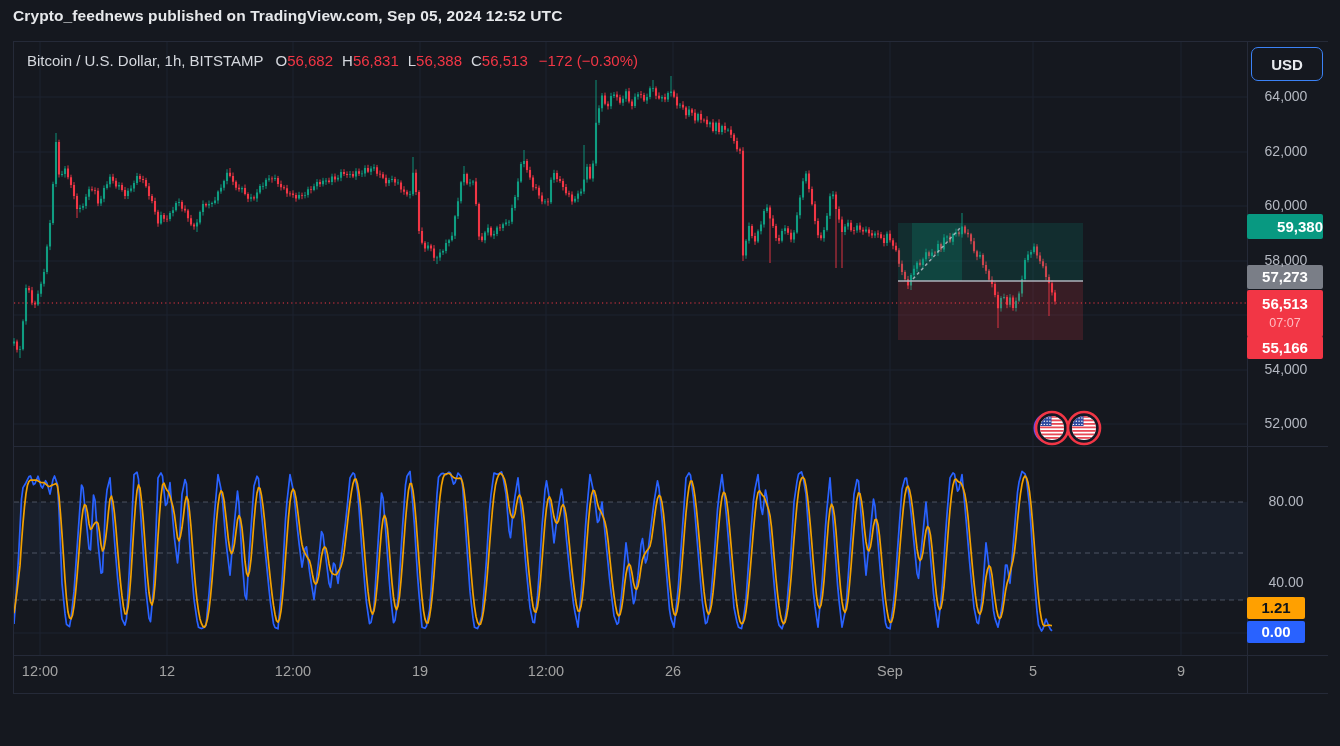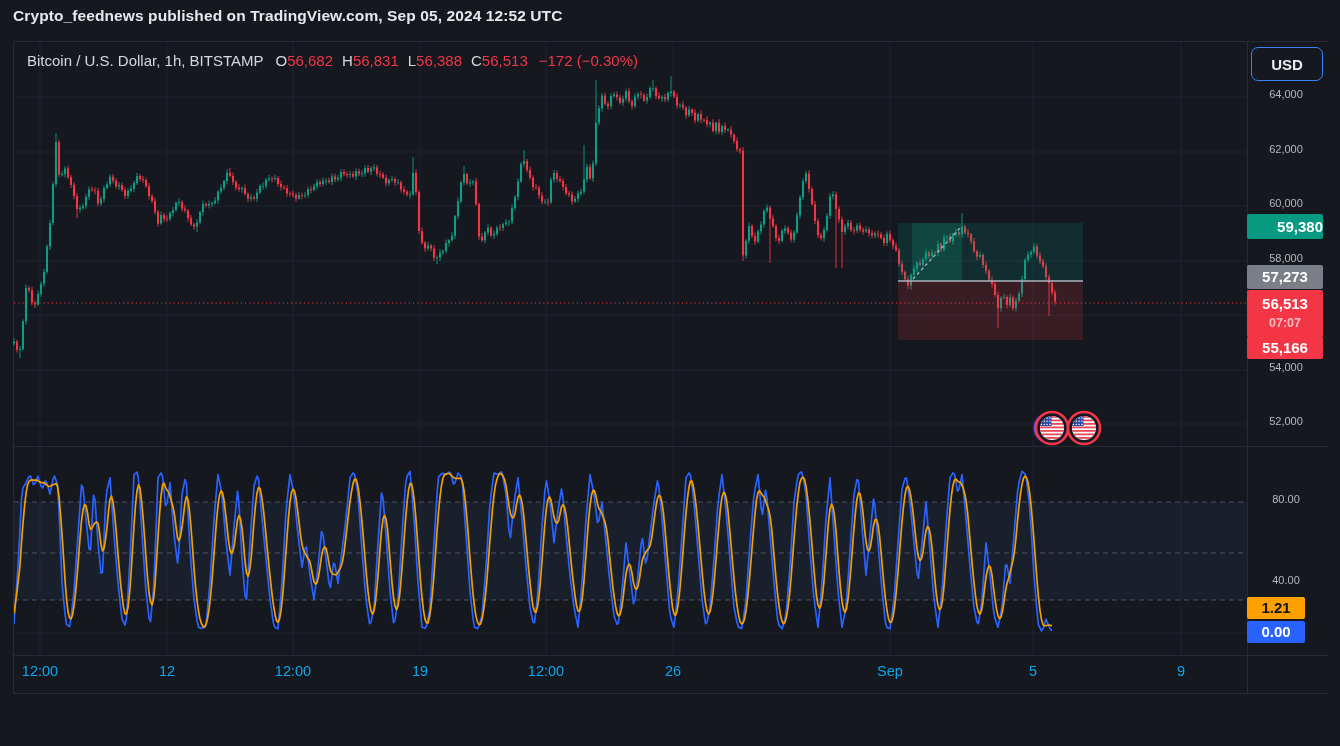--- a/index.html
+++ b/index.html
@@ -12,28 +12,28 @@
   .legend .pair{margin-right:9px;}
   .legend .lg{color:#d5d8de;}
   .legend .lv{color:#f23645;}
   .legend .chg{color:#f23645;margin-left:2px;}
   .rsi-legend{position:absolute;left:27px;top:459px;font-size:15px;color:#c9ccd3;white-space:nowrap;}
   .rsi-legend .kv{color:#2962ff;margin-left:16px;font-weight:bold;}
   .rsi-legend .dv{color:#f0a500;margin-left:12px;font-weight:bold;}
   .usd-btn{position:absolute;left:1251px;top:47px;width:72px;height:34px;background:transparent;
     border:1px solid #3b82f6;border-radius:7px;color:#e8eaee;font-size:15px;font-weight:bold;
     font-family:inherit;cursor:pointer;}
-  .ptick,.rtick{position:absolute;left:1248px;width:76px;text-align:center;font-size:11px;color:#b4b8c1;}
-  .ttick{position:absolute;top:663px;transform:translateX(-50%);font-size:14.5px;color:#0ea5e9;}
+  .ptick,.rtick{position:absolute;left:1248px;width:76px;text-align:center;font-size:14px;color:#b4b8c1;}
+  .ttick{position:absolute;top:663px;transform:translateX(-50%);font-size:14.5px;color:#a3a3a3;}
   .plabel{position:absolute;left:1247px;width:76px;text-align:center;font-weight:bold;font-size:15px;
     color:#fff;border-radius:2px;line-height:23px;}
   .plabel.tp{background:#089981;height:25px;line-height:25px;}
   .plabel.entry{background:#7a7e87;height:24px;line-height:24px;}
   .plabel.last{background:#f23645;height:45px;line-height:23px;padding-top:2px;}
-  .plabel.last .countdown{font-size:12.5px;font-weight:bold;color:#ffbdc2;line-height:17px;}
+  .plabel.last .countdown{font-size:12.5px;font-weight:normal;color:#ffbdc2;line-height:17px;}
   .plabel.stop{background:#f23645;height:23px;line-height:23px;}
   .plabel.dlab{background:#ffa000;color:#101419;height:22px;line-height:22px;width:58px;left:1247px;}
   .plabel.klab{background:#2962ff;color:#fff;height:22px;line-height:22px;width:58px;left:1247px;}
   .footer{position:absolute;left:0;top:693px;width:1340px;height:53px;background:#15181f;}
   .tv-logo{position:absolute;left:16px;top:10px;}
   .brand{position:absolute;left:56px;top:9px;font-size:21px;font-weight:bold;color:#dfe2e8;letter-spacing:.2px;}
 </style>
 </head>
 <body>
 

